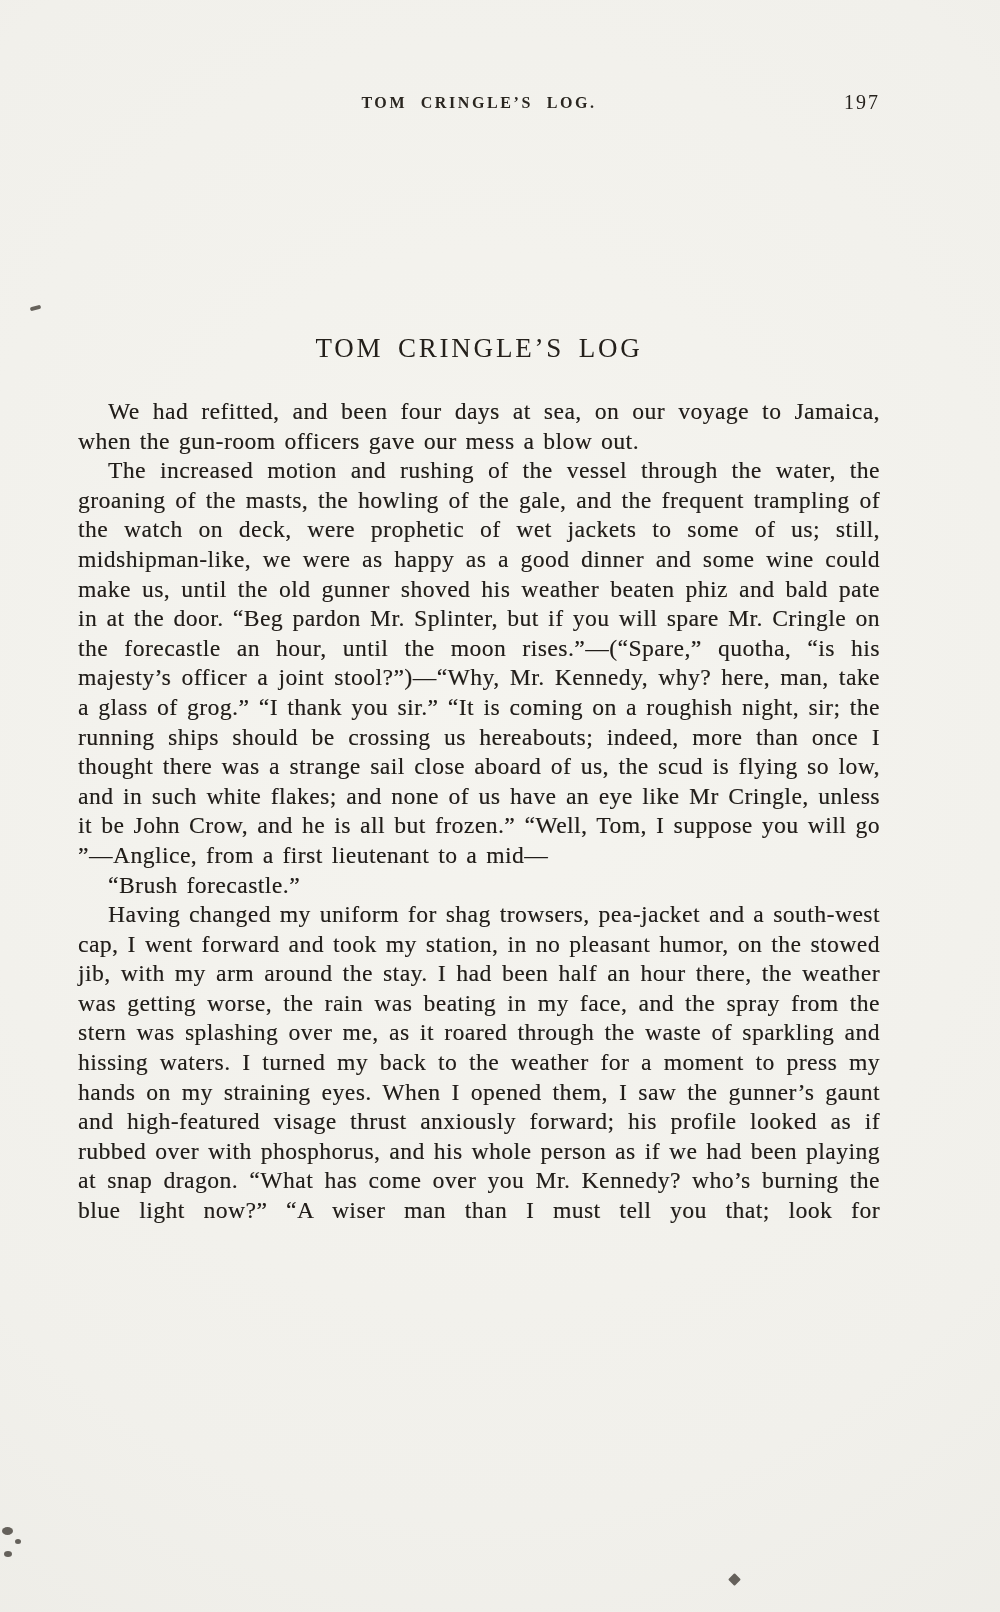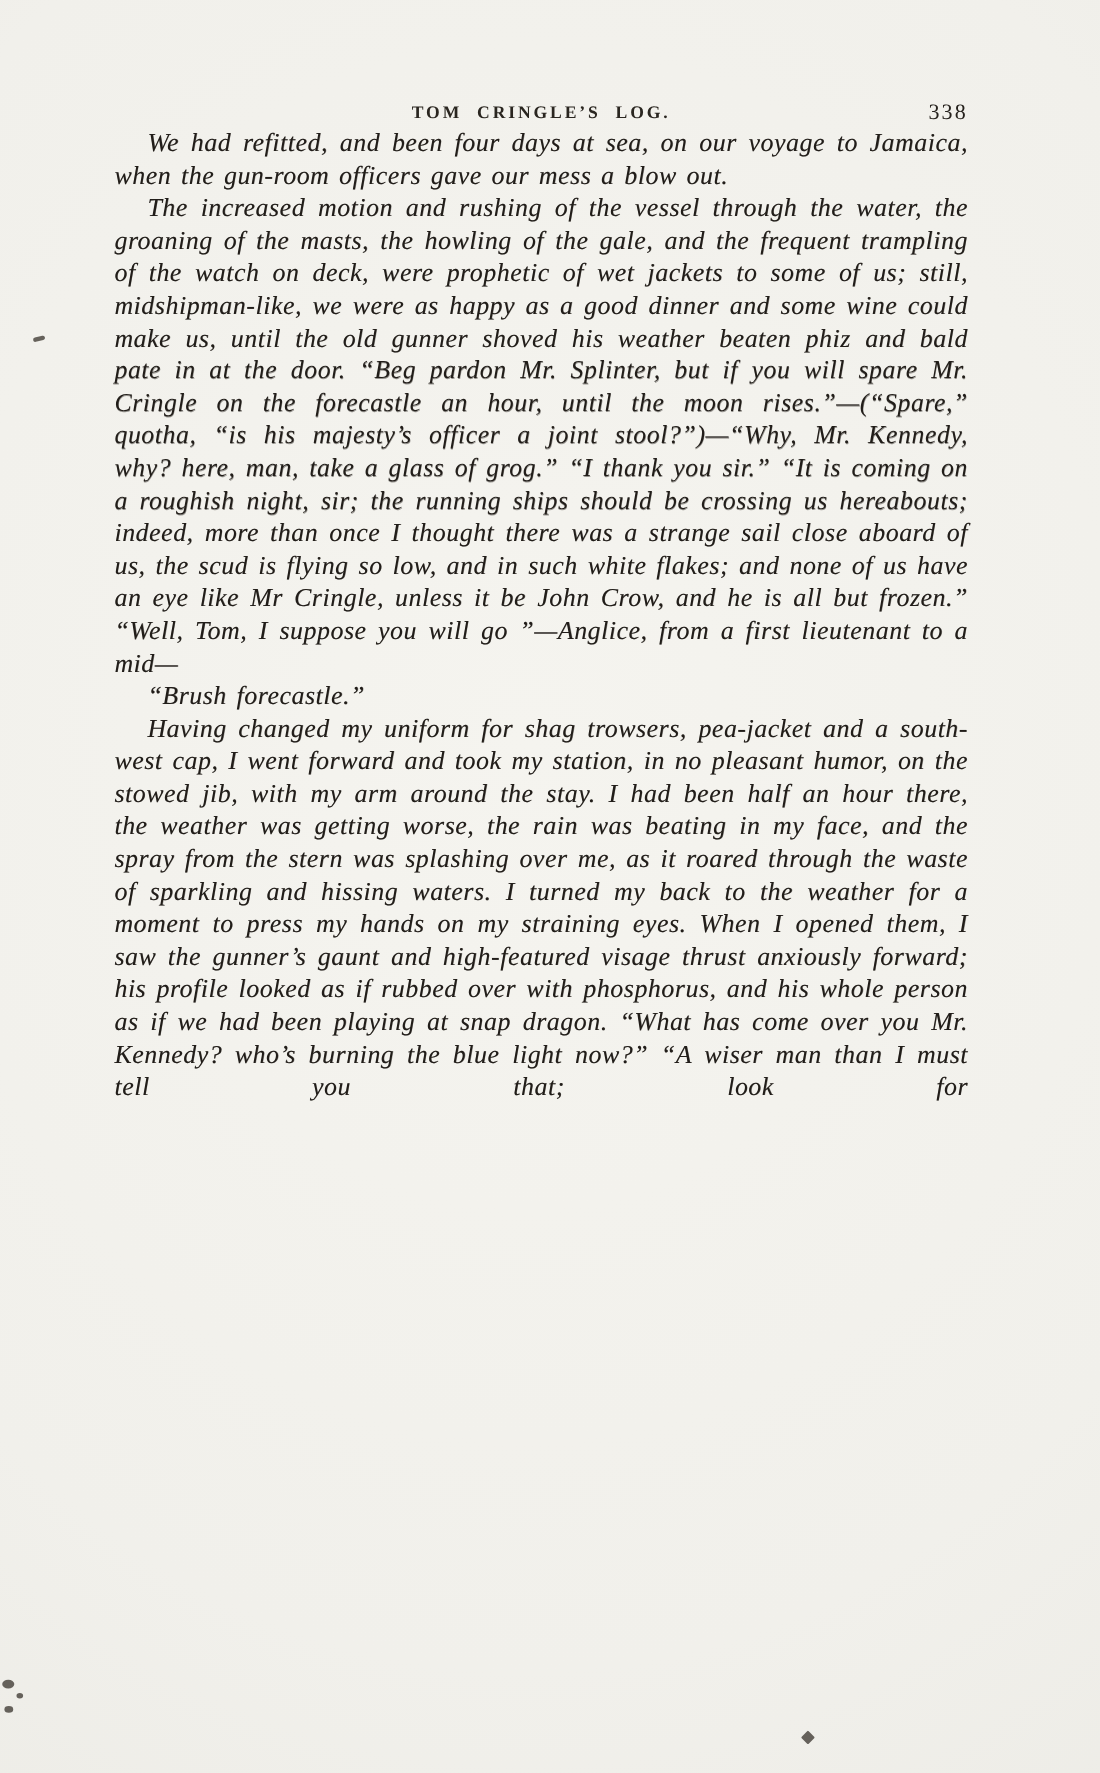--- a/index.html
+++ b/index.html
@@ -10,21 +10,21 @@
     width: 1000px;
     height: 1612px;
     background: #e9e7e2;
     font-family: "Liberation Serif", "DejaVu Serif", serif;
   }
   .page {
     position: relative;
     width: 1000px;
     height: 1612px;
     box-sizing: border-box;
-    padding: 94px 120px 0 104px;
+    padding: 94px 120px 0 78px;
     background: radial-gradient(ellipse 130% 95% at 48% 42%, #f5f4ef 0%, #f1f0eb 55%, #e9e8e2 100%);
     color: #211d19;
     overflow: hidden;
   }
   .header-row {
     position: relative;
     height: 22px;
   }
   .running-header {
     display: block;
@@ -46,27 +46,27 @@
   .title {
     margin: 217px 0 0 0;
     text-align: center;
     font-size: 27px;
     font-weight: normal;
     letter-spacing: 2.8px;
     word-spacing: 5px;
     color: #24201b;
   }
   .body-text {
+    margin-top: 33px;
     font-size: 23.5px;
     line-height: 29.6px;
     text-align: justify;
     letter-spacing: 0.5px;
     word-spacing: 2.5px;
     text-shadow: 0.3px 0.2px 0 rgba(33, 29, 25, 0.45);
-    font-style: italic;
   }
   .body-text p {
     margin: 0;
     text-indent: 30px;
   }
   .fill-last {
     text-align-last: justify;
   }
   .artifact {
     position: absolute;
@@ -83,23 +83,24 @@
     transform: rotate(45deg);
   }
 </style>
 </head>
 <body>
 
 <div class="page">
 
   <div class="header-row">
     <span class="running-header">TOM CRINGLE’S LOG.</span>
-    <span class="page-number">338</span>
+    <span class="page-number">197</span>
   </div>
 
+  <h1 class="title">TOM CRINGLE’S LOG</h1>
 
   <div class="body-text">
     <p>We had refitted, and been four days at sea, on our voyage to Jamaica, when the gun-room officers gave our mess a blow out.</p>
     <p>The increased motion and rushing of the vessel through the water, the groaning of the masts, the howling of the gale, and the frequent trampling of the watch on deck, were prophetic of wet jackets to some of us; still, midshipman-like, we were as happy as a good dinner and some wine could make us, until the old gunner shoved his weather beaten phiz and bald pate in at the door. “Beg pardon Mr. Splinter, but if you will spare Mr. Cringle on the forecastle an hour, until the moon rises.”—(“Spare,” quotha, “is his majesty’s officer a joint stool?”)—“Why, Mr. Kennedy, why? here, man, take a glass of grog.” “I thank you sir.” “It is coming on a roughish night, sir; the running ships should be crossing us hereabouts; indeed, more than once I thought there was a strange sail close aboard of us, the scud is flying so low, and in such white flakes; and none of us have an eye like Mr Cringle, unless it be John Crow, and he is all but frozen.” “Well, Tom, I suppose you will go ”—Anglice, from a first lieutenant to a mid—</p>
     <p>“Brush forecastle.”</p>
     <p class="fill-last">Having changed my uniform for shag trowsers, pea-jacket and a south-west cap, I went forward and took my station, in no pleasant humor, on the stowed jib, with my arm around the stay. I had been half an hour there, the weather was getting worse, the rain was beating in my face, and the spray from the stern was splashing over me, as it roared through the waste of sparkling and hissing waters. I turned my back to the weather for a moment to press my hands on my straining eyes. When I opened them, I saw the gunner’s gaunt and high-featured visage thrust anxiously forward; his profile looked as if rubbed over with phosphorus, and his whole person as if we had been playing at snap dragon. “What has come over you Mr. Kennedy? who’s burning the blue light now?” “A wiser man than I must tell you that; look for</p>
   </div>
 
   <div class="artifact artifact-dash" style="left:30px; top:306px; width:11px; height:4px;"></div>
 

